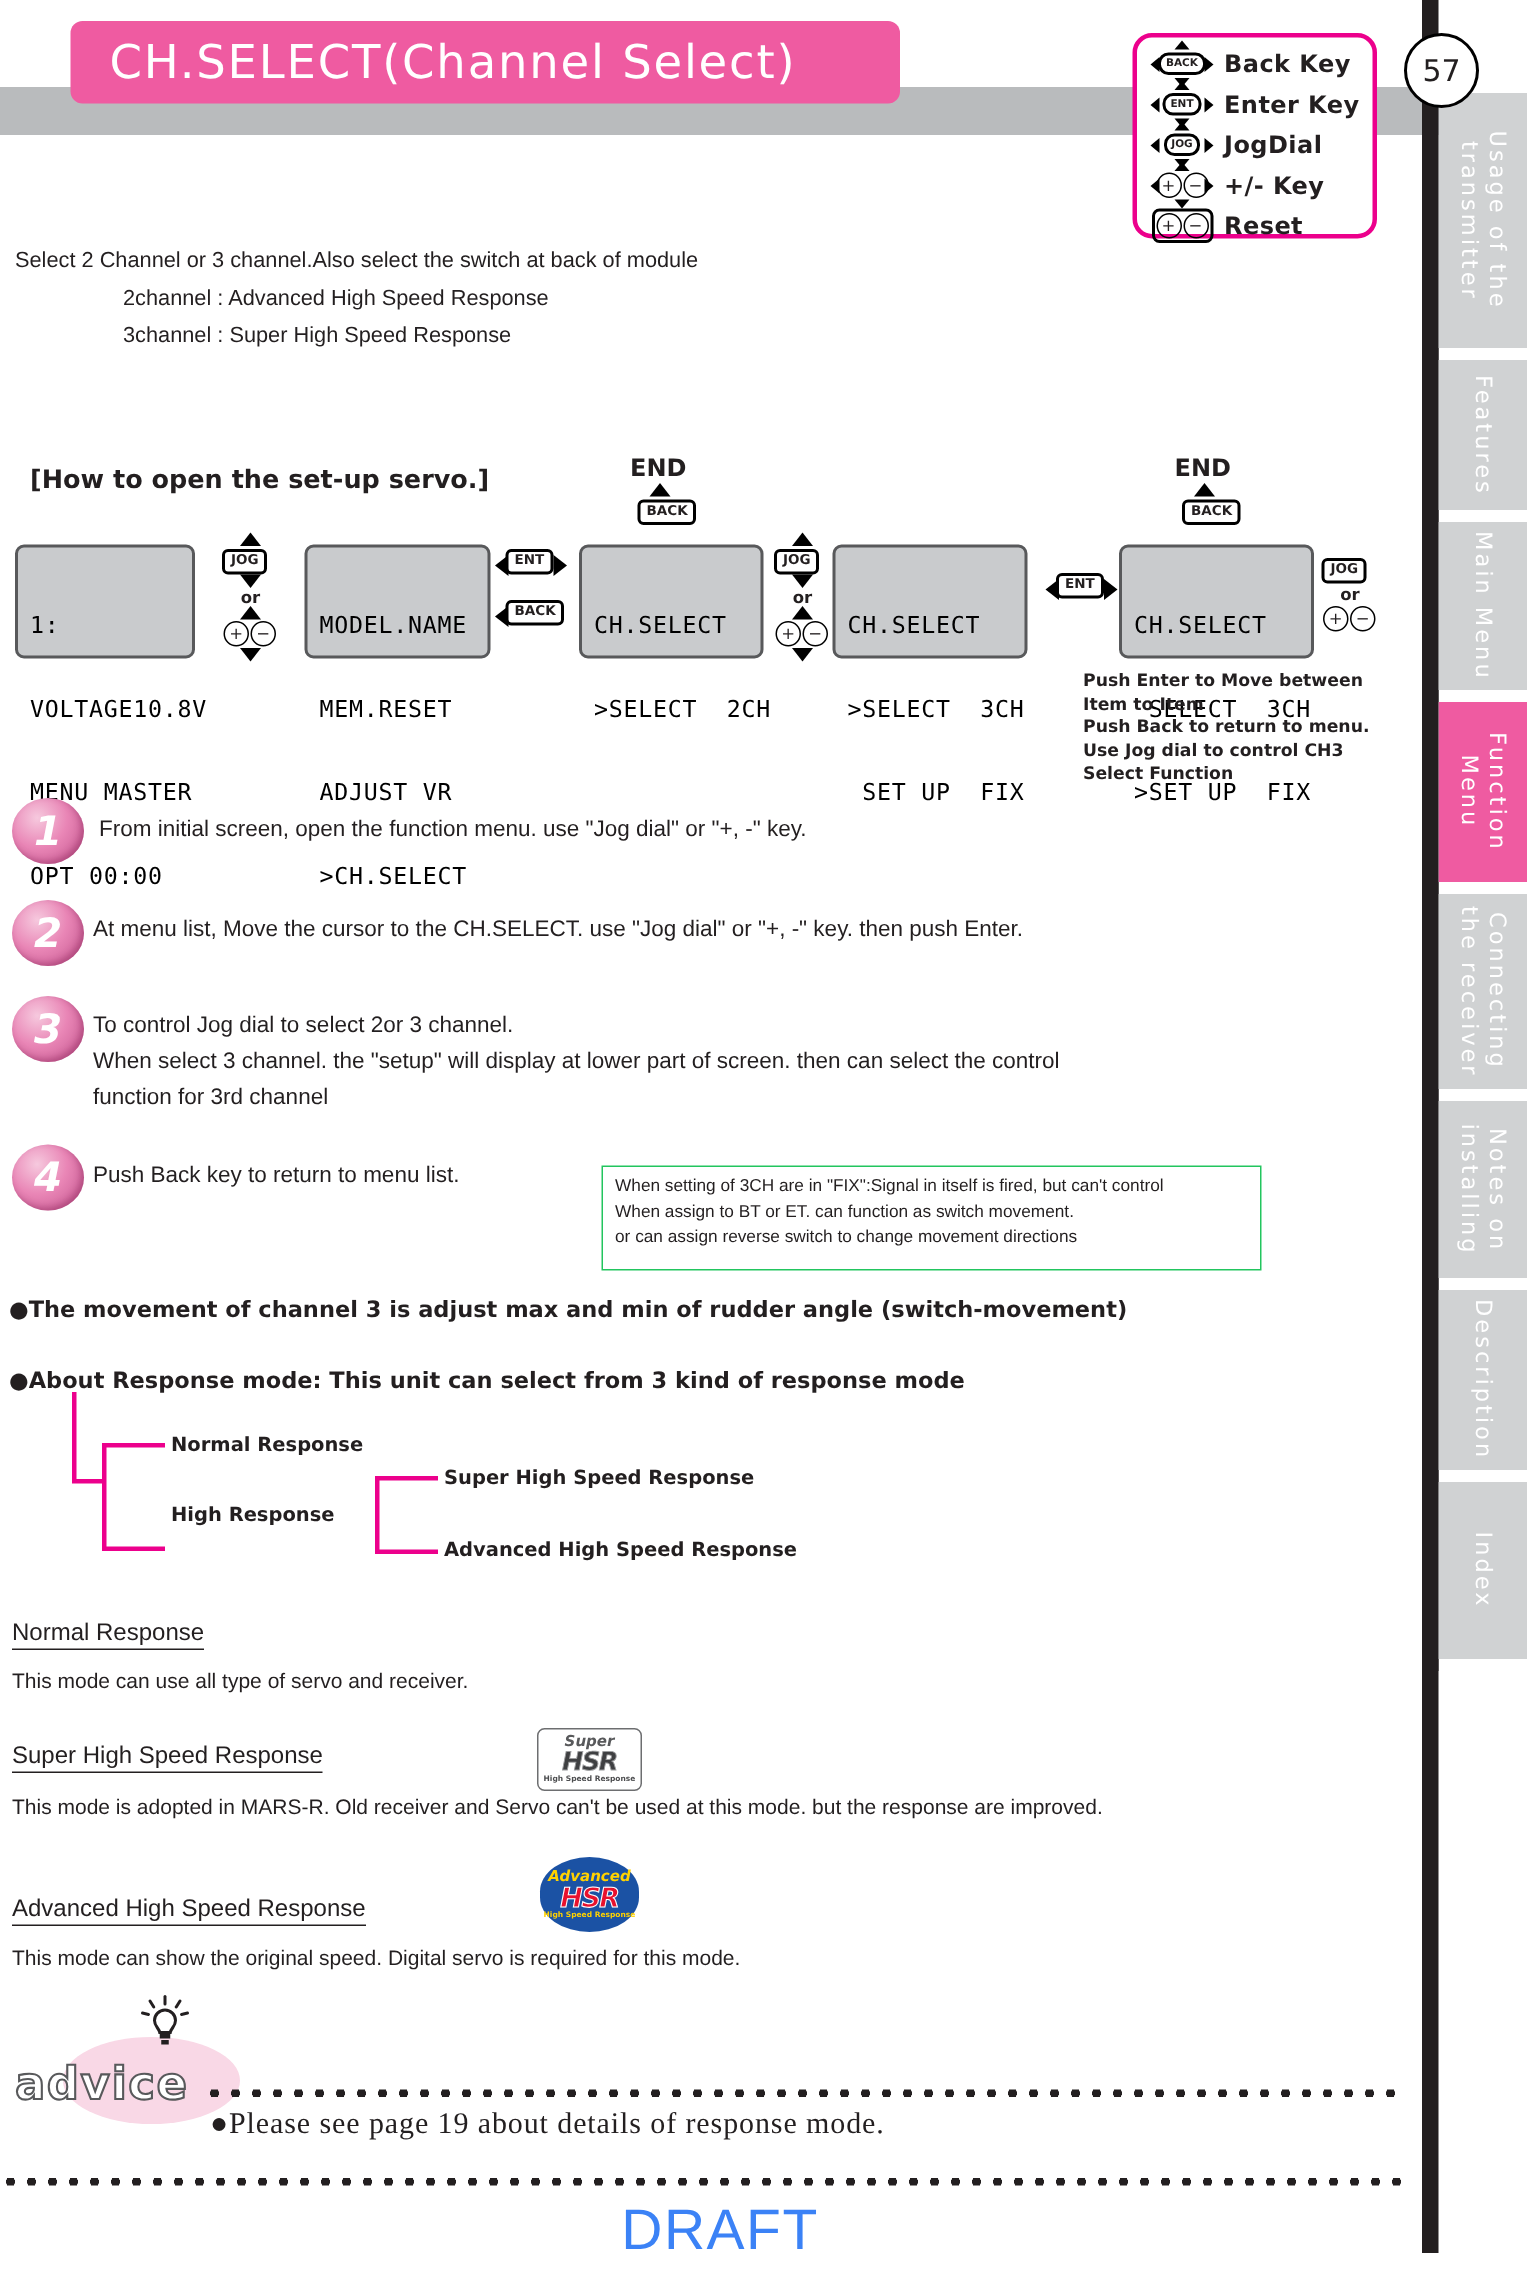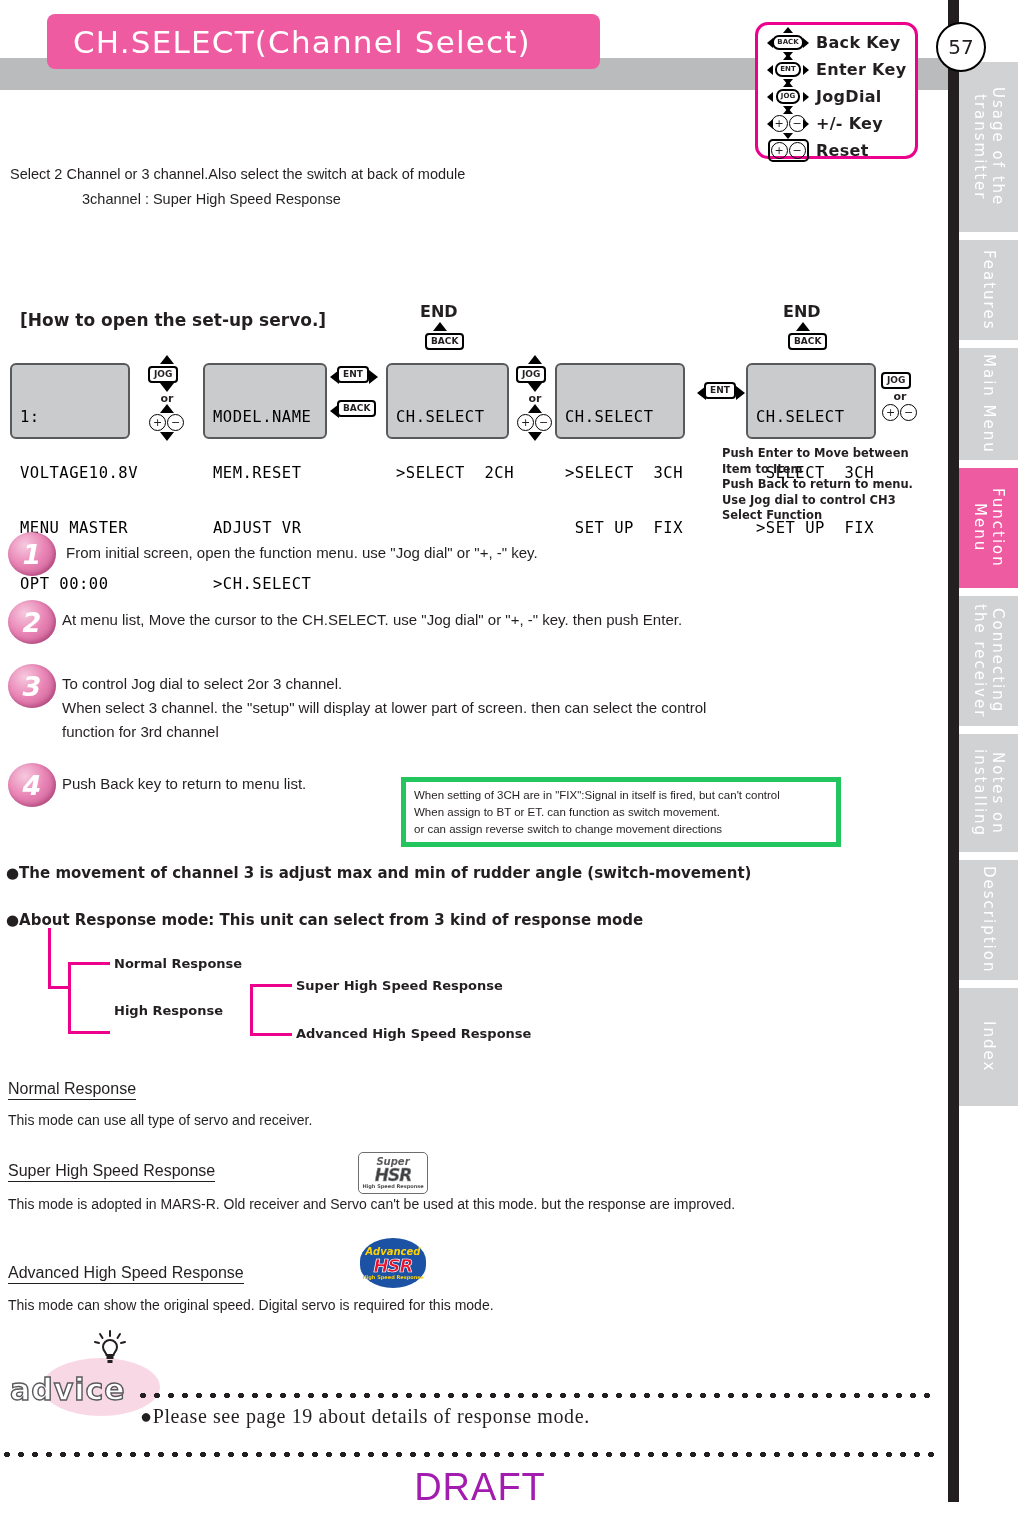--- a/index.html
+++ b/index.html
@@ -101,21 +101,21 @@
     position:absolute;width:48px;height:44px;border-radius:50%;
     background:radial-gradient(circle at 35% 30%, #f6c9de 0%, #e986b6 45%, #c2528c 100%);
     display:flex;align-items:center;justify-content:center;
     color:#fff;font-size:27px;font-weight:bold;font-style:italic;
     font-family:"DejaVu Sans", sans-serif;
     box-shadow:inset -2px -2px 4px rgba(140,40,90,.45);
   }
   .steptext{position:absolute;font-size:15px;line-height:24px;}
   .notebox{
     position:absolute;left:401px;top:777px;width:440px;height:70px;
-    border:5px solid #22c55e;background:#fff;box-sizing:border-box;
+    border:1px solid #22c55e;background:#fff;box-sizing:border-box;
     padding:5px 8px;font-size:11.5px;line-height:17px;
   }
   
   .bullet{position:absolute;font-size:15px;font-weight:bold;font-family:"DejaVu Sans",sans-serif;}
   .bullet .dot{font-size:15px;}
   .treelbl{position:absolute;font-size:13px;font-weight:bold;font-family:"DejaVu Sans",sans-serif;}
   .pk{position:absolute;background:#ec008c;}
   
   .head-u{position:absolute;font-size:16px;border-bottom:1px solid #231f20;padding-bottom:1px;}
   .para{position:absolute;font-size:14px;}
@@ -158,21 +158,21 @@
   .bulb{position:absolute;left:93px;top:1330px;width:34px;height:40px;}
   .dotline{
     position:absolute;height:5px;
     background-image:radial-gradient(circle, #231f20 40%, rgba(0,0,0,0) 42%);
     background-size:14px 5px;background-repeat:repeat-x;
   }
   .advice-text{position:absolute;left:140px;top:1405px;font-size:20px;letter-spacing:.6px;
                font-family:Liberation Serif, serif;}
   .draft{
     position:absolute;left:0;top:1466px;width:960px;text-align:center;
-    font-size:38px;color:#a21caf;letter-spacing:1px;
+    font-size:38px;color:#3b82f6;letter-spacing:1px;
   }
 </style>
 </head>
 <body>
 
 <div class="gray-band"></div>
 
 <div class="title-pill">
   <span class="t">CH.SELECT(Channel Select)</span>
 </div>
@@ -268,20 +268,21 @@
     <span class="notch"></span>
   </div>
   <div class="tab" style="height:118px;">
     <span class="vt">Index</span>
     <span class="notch"></span>
   </div>
 </div>
 
 <div class="intro">
   <div>Select 2 Channel or 3 channel.Also select the switch at back of module</div>
+  <div class="ind">2channel : Advanced High Speed Response</div>
   <div class="ind">3channel : Super High Speed Response</div>
 </div>
 
 <div class="howto">[How to open the set-up servo.]</div>
 
 <div class="endlabel" style="left:420px;top:302px;">END</div>
 <div class="tri up" style="left:433px;top:322px;"></div>
 <div class="btnkey" style="left:425px;top:333px;">BACK</div>
 
 <div class="endlabel" style="left:783px;top:302px;">END</div>

